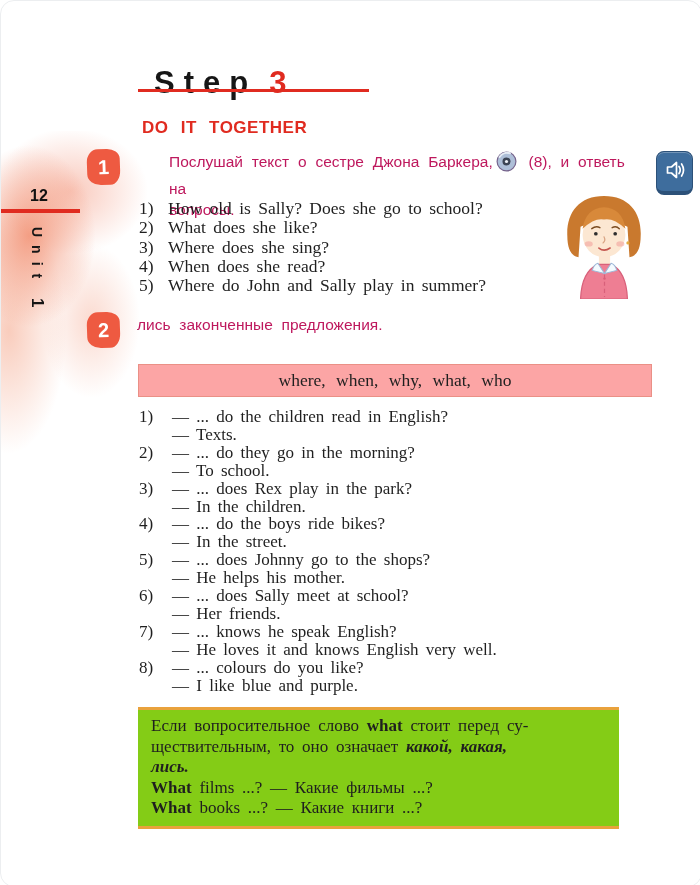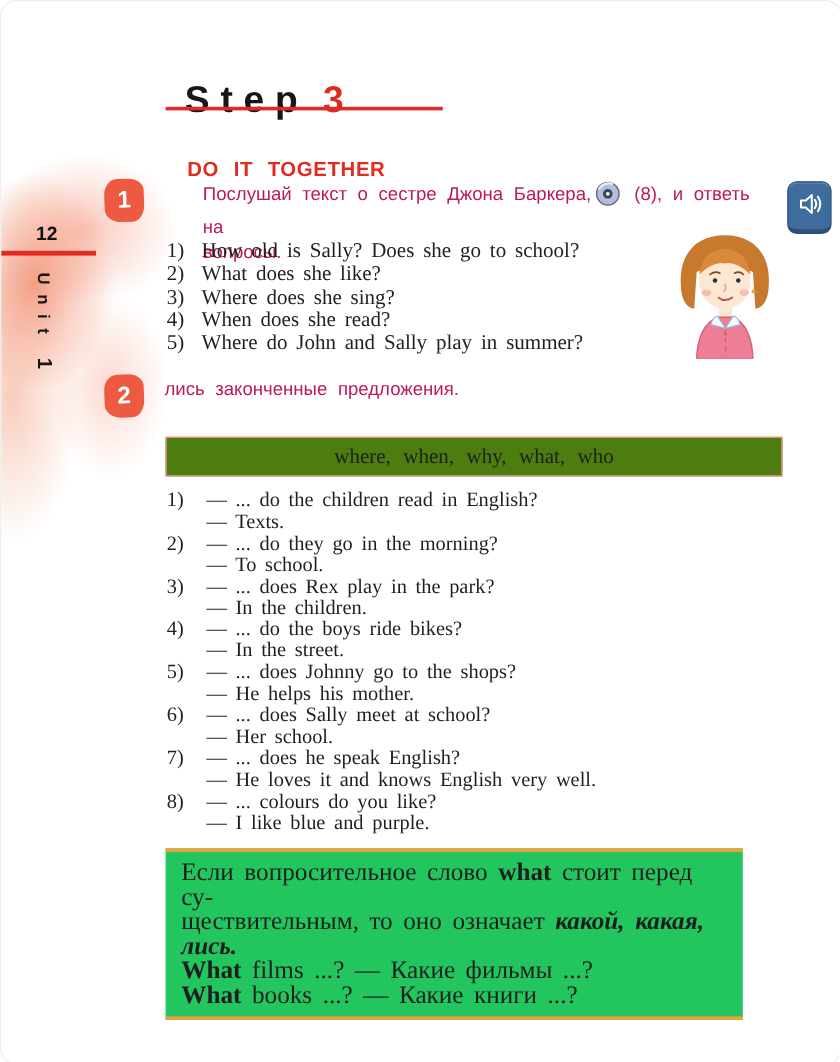--- a/index.html
+++ b/index.html
@@ -30,21 +30,21 @@
   }
   .unit-label .unit-num{font-size:17px;}
   .step-title{
     position:absolute;left:137px;top:48px;margin:16px;
     font-family:"Liberation Sans",sans-serif;font-size:31px;font-weight:bold;
     letter-spacing:9px;color:#161616;
   }
   .step-title .step-num{color:#e02b20;margin-left:12px;}
   .step-rule{position:absolute;left:137px;top:88px;width:231px;height:3px;background:#e02b20;}
   .section-title{
-    position:absolute;left:137px;top:113px;margin:18px;
+    position:absolute;left:137px;top:113px;margin:4px;
     font-family:"Liberation Sans",sans-serif;font-size:17px;font-weight:bold;color:#e02b20;
     letter-spacing:.5px;word-spacing:7px;
   }
   .badge{
     position:absolute;width:33px;height:36px;background:#ee5a41;
     border-radius:11px 13px 10px 14px / 13px 10px 14px 11px;transform:rotate(-2deg);
     display:flex;align-items:center;justify-content:center;
     font-family:"Liberation Sans",sans-serif;font-weight:bold;font-size:20px;color:#fff;
   }
   .badge-1{left:86px;top:148px;}
@@ -63,28 +63,28 @@
     display:flex;align-items:center;justify-content:center;cursor:pointer;padding:0;
   }
   .ex1-list{position:absolute;left:138px;top:198px;width:430px;font-size:17.5px;line-height:19.3px;word-spacing:3px;}
   .ex2-list{position:absolute;left:138px;top:407px;width:540px;font-size:17px;line-height:17.9px;word-spacing:3px;}
   .exrow{display:flex;}
   .exrow .num{flex:0 0 29px;}
   .ex2-list .exrow .num{flex:0 0 33px;}
   .girl-art{position:absolute;left:552px;top:192px;}
   .word-box{
     position:absolute;left:137px;top:363px;width:512px;height:31px;
-    border:1px solid #ea9086;background:#4d7c0f;
+    border:1px solid #ea9086;background:#fca5a5;
     display:flex;align-items:center;justify-content:center;
     font-size:17.5px;word-spacing:6px;
   }
   .note-box{
     position:absolute;left:137px;top:706px;width:455px;
-    background:#22c55e;border-top:3px solid #e9a23c;border-bottom:3px solid #e9a23c;
-    padding:6px 13px 7px;font-size:21px;line-height:20.6px;word-spacing:3.5px;
+    background:#84cc16;border-top:3px solid #e9a23c;border-bottom:3px solid #e9a23c;
+    padding:6px 13px 7px;font-size:17px;line-height:20.6px;word-spacing:3.5px;
   }
   .note-line .b{font-weight:bold;}
   .note-line .bi{font-weight:bold;font-style:italic;}
 </style>
 </head>
 <body>
 
 <div class="page">
 
   <div class="blob"></div>
@@ -215,25 +215,25 @@
       <div class="exrow">
         <span class="num"></span>
         <span>— He helps his mother.</span>
       </div>
       <div class="exrow">
         <span class="num">6)</span>
         <span>— ... does Sally meet at school?</span>
       </div>
       <div class="exrow">
         <span class="num"></span>
-        <span>— Her school.</span>
+        <span>— Her friends.</span>
       </div>
       <div class="exrow">
         <span class="num">7)</span>
-        <span>— ... does he speak English?</span>
+        <span>— ... knows he speak English?</span>
       </div>
       <div class="exrow">
         <span class="num"></span>
         <span>— He loves it and knows English very well.</span>
       </div>
       <div class="exrow">
         <span class="num">8)</span>
         <span>— ... colours do you like?</span>
       </div>
       <div class="exrow">

